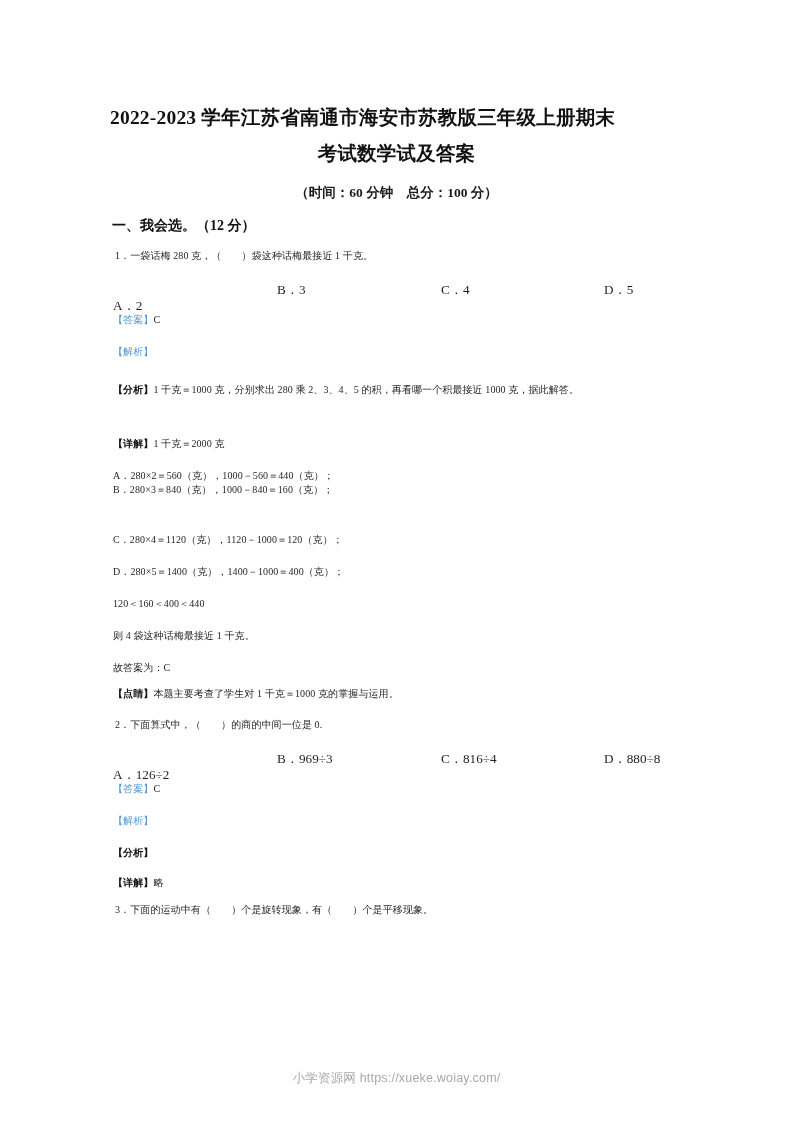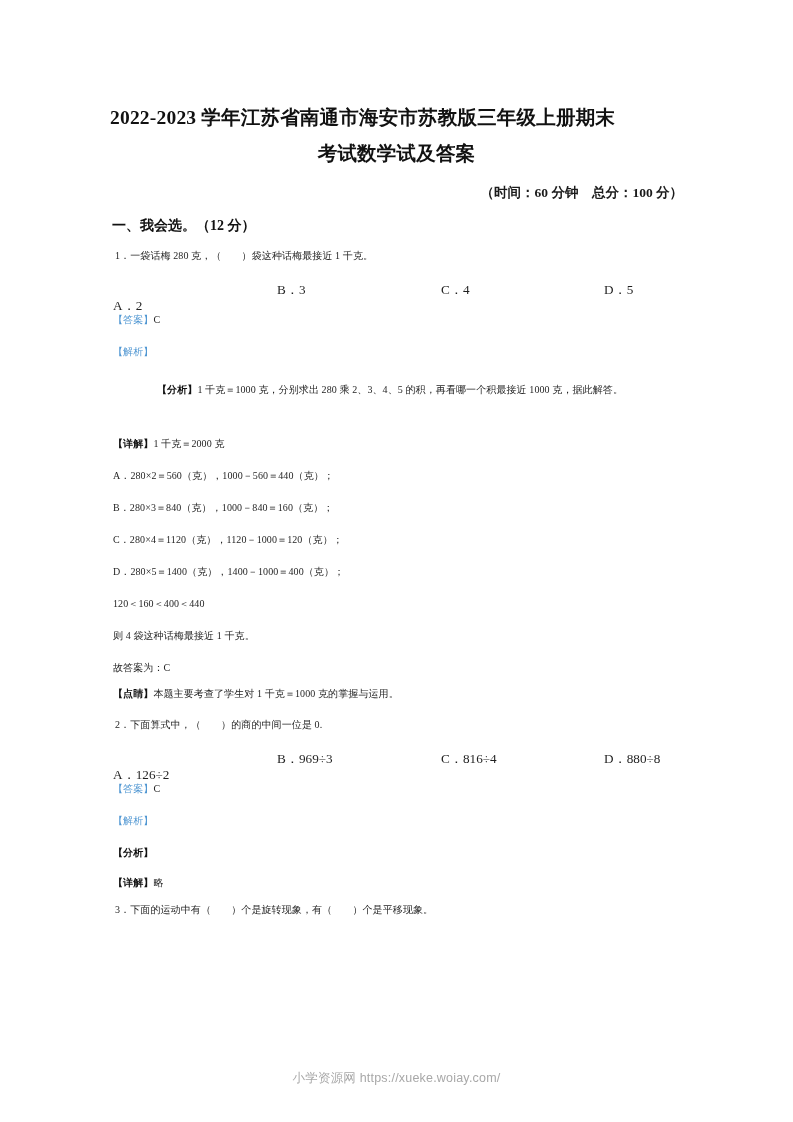--- a/index.html
+++ b/index.html
@@ -39,21 +39,21 @@
     color: #111111;
   }
   .doc-title .line1 { display: block; text-align: left; }
   .doc-title .line2 { display: block; text-align: center; }
 
   .doc-subtitle {
     position: absolute;
     left: 110px;
     top: 184px;
     width: 573px;
-    text-align: right;
+    text-align: center;
     font-size: 13.5px;
     font-weight: bold;
     color: #1b1b1b;
   }
 
   
   .section-heading {
     position: absolute;
     left: 112px;
     font-size: 14px;
@@ -67,21 +67,20 @@
     position: absolute;
     font-size: 10px;
     color: #1f1f1f;
     white-space: nowrap;
     letter-spacing: 0.1px;
   }
   .line.wrap {
     white-space: normal;
     width: 574px;
     line-height: 31px;
-    margin-left: 44px;
   }
 
   .indent-q { left: 115px; }
   .indent-b { left: 113px; }
 
   
   .tag-blue {
     color: #4f96d2;
   }
   .tag-bold {
@@ -153,21 +152,21 @@
 
   <div class="line wrap indent-b" style="top:374px">
     <span class="tag-bold">【分析】</span><span>1 千克＝1000 克，分别求出 280 乘 2、3、4、5 的积，再看哪一个积最接近 1000 克，据此解答。</span>
   </div>
 
   <div class="line indent-b" style="top:437px">
     <span class="tag-bold">【详解】</span><span>1 千克＝2000 克</span>
   </div>
 
   <div class="line indent-b" style="top:469px">A．280×2＝560（克），1000－560＝440（克）；</div>
-  <div class="line indent-b" style="top:501px">B．280×3＝840（克），1000－840＝160（克）；</div>
+  <div class="line indent-b" style="top:483px">B．280×3＝840（克），1000－840＝160（克）；</div>
   <div class="line indent-b" style="top:533px">C．280×4＝1120（克），1120－1000＝120（克）；</div>
   <div class="line indent-b" style="top:565px">D．280×5＝1400（克），1400－1000＝400（克）；</div>
   <div class="line indent-b" style="top:597px">120＜160＜400＜440</div>
   <div class="line indent-b" style="top:629px">则 4 袋这种话梅最接近 1 千克。</div>
   <div class="line indent-b" style="top:661px">故答案为：C</div>
 
   <div class="line indent-b" style="top:687px">
     <span class="tag-bold">【点睛】</span><span>本题主要考查了学生对 1 千克＝1000 克的掌握与运用。</span>
   </div>
 

